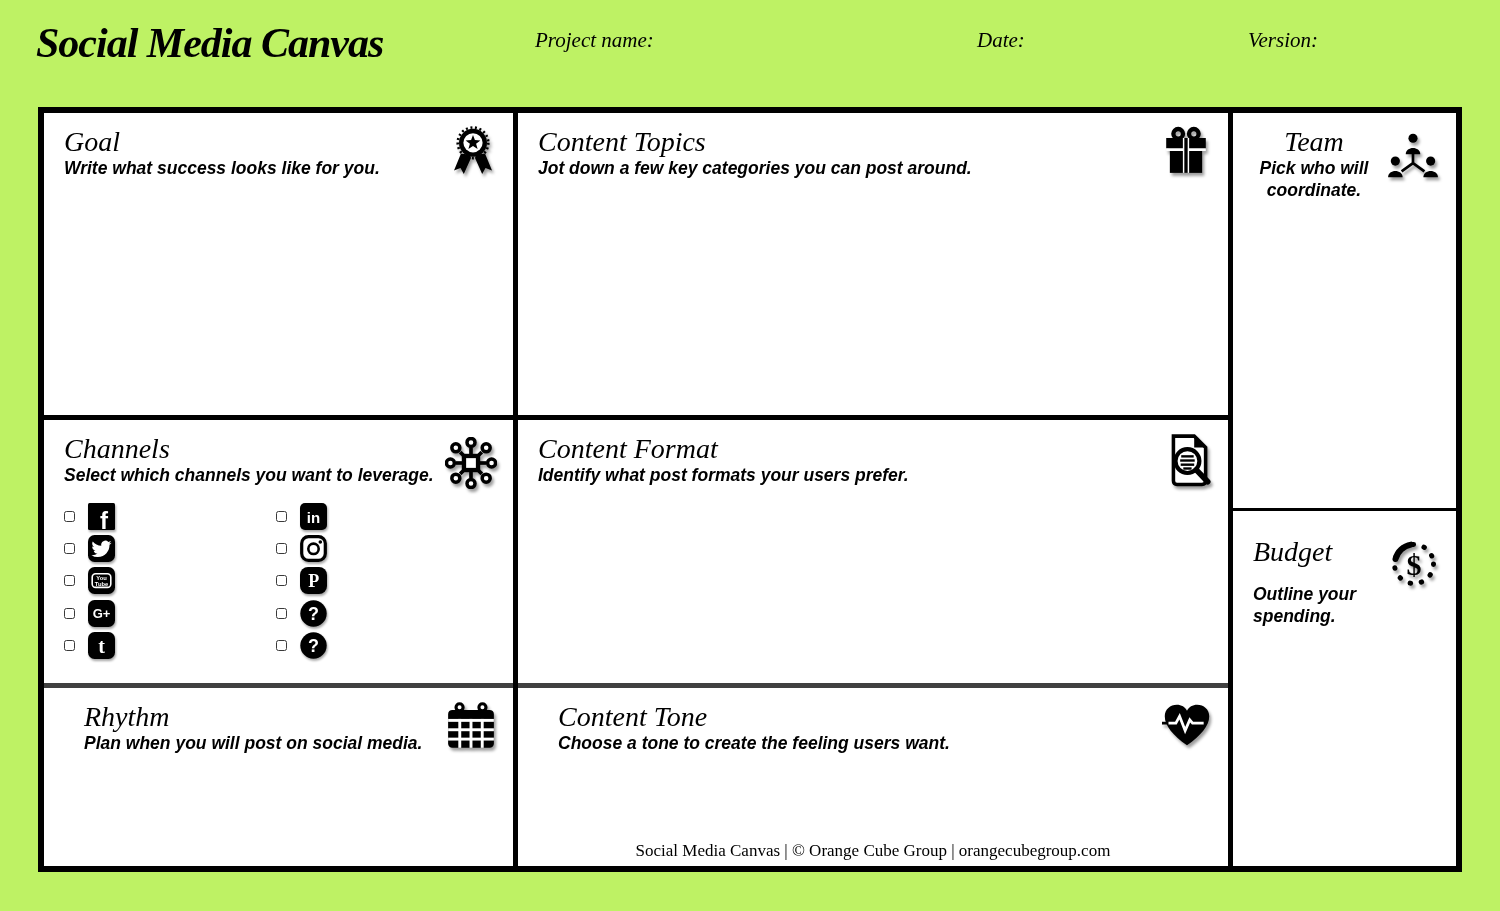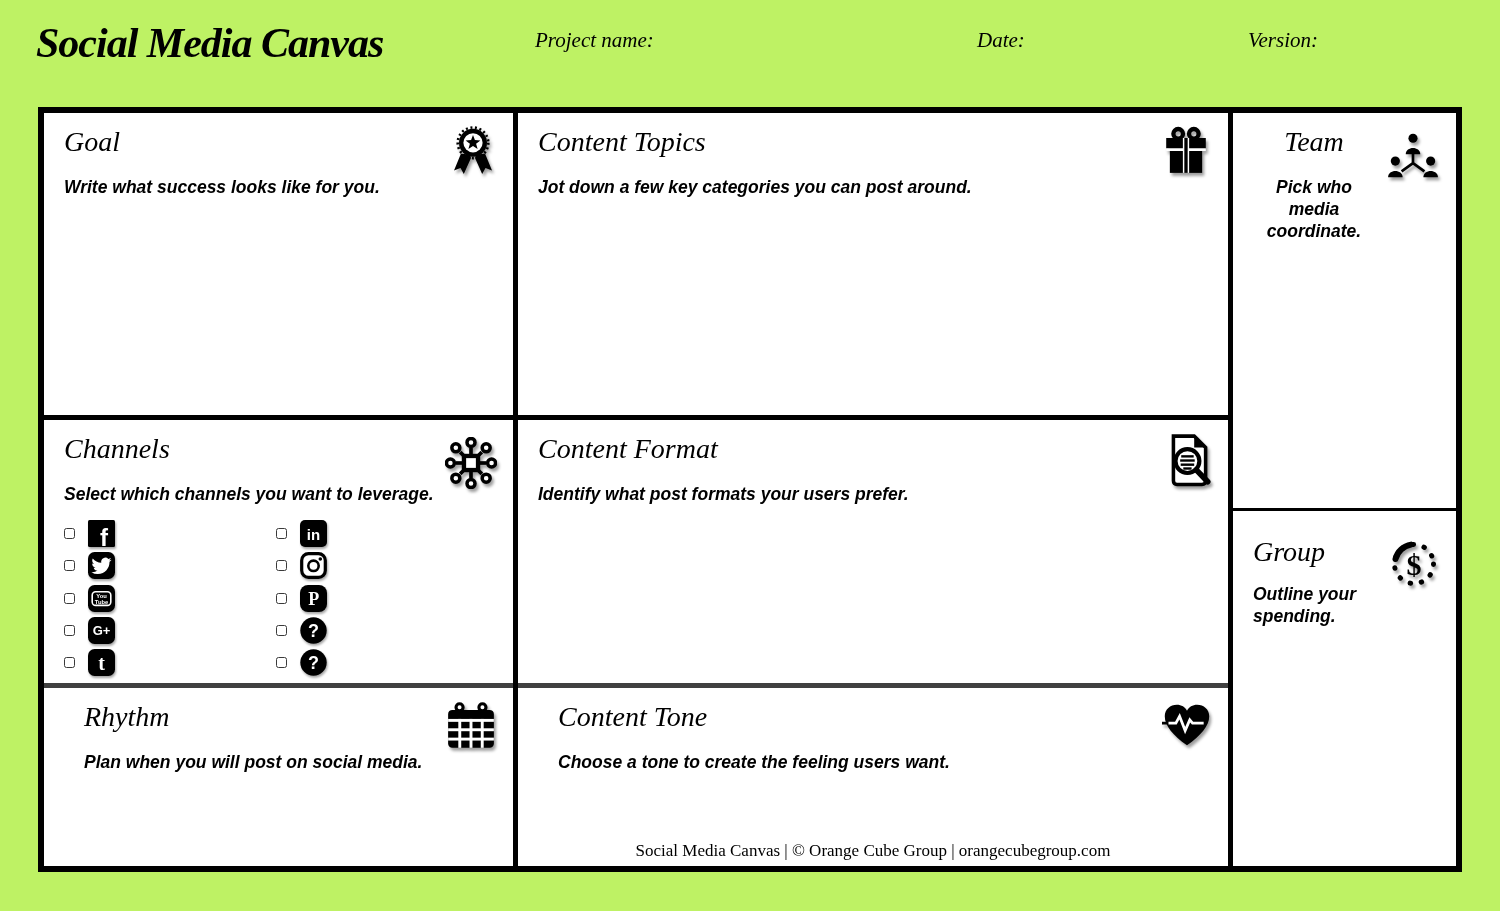--- a/index.html
+++ b/index.html
@@ -22,21 +22,21 @@
   .col-right  { width:223px; }
   .cell { position:relative; padding:13px 16px 0 20px; background:#fff; }
   .r1 { height:302px; }
   .r2 { height:268px; border-top:5px solid #000; }
   .r3 { flex:1;       border-top:5px solid #404040;padding-left:40px; }
   .team-cell   { height:395px;text-align:center; }
   .budget-cell { flex:1; border-top:3px solid #000; }
 
   .cell-head { display:flex; justify-content:space-between; align-items:flex-start; }
   .cell-title { font:italic 400 28px/1.15 "Liberation Serif", serif; }
-  .cell-sub { font:italic 700 17.5px/1.25 "Liberation Sans", sans-serif; margin-top:19px; }
+  .cell-sub { font:italic 700 17.5px/1.25 "Liberation Sans", sans-serif; margin-top:0; }
   .narrow .cell-sub { max-width:122px; }
   .icon { filter: drop-shadow(2px 3px 1.5px rgba(0,0,0,0.38)); flex:none; }
   .icon-sm { filter: drop-shadow(1.2px 2px 1px rgba(0,0,0,0.35)); flex:none; }
 
   
   .chk-grid { display:flex; margin-top:11px; }
   .chk-col { display:flex; flex-direction:column; }
   .chk-col-1 { width:212px; }
   .chk-row { display:flex; align-items:center; height:32.4px; cursor:pointer; }
   .chk { width:11px; height:11px; border:1.6px solid #3a3a3a; border-radius:2.5px;
@@ -274,42 +274,42 @@
         <div class="footer">Social Media Canvas | © Orange Cube Group | orangecubegroup.com</div>
       </section>
     </div>
 
     <div class="col col-right">
 
       <section class="cell team-cell narrow">
         <div class="cell-head">
           <div>
             <h2 class="cell-title">Team</h2>
-            <p class="cell-sub">Pick who media coordinate.</p>
+            <p class="cell-sub">Pick who will coordinate.</p>
           </div>
           <svg class="icon" width="54" height="54" viewBox="0 0 52 52" style="margin-top:6px">
             <g stroke="#000" stroke-width="2.6" fill="none">
               <path d="M26 20 V30 M26 30 L15 38 M26 30 L37 38"></path>
             </g>
             <g fill="#000">
               <circle cx="26" cy="6" r="4.4"></circle>
               <path d="M19 21.5 C19 13.5 33 13.5 33 21.5 Z"></path>
               <circle cx="9" cy="28" r="4.4"></circle>
               <path d="M2 43.5 C2 35.5 16 35.5 16 43.5 Z"></path>
               <circle cx="43" cy="28" r="4.4"></circle>
               <path d="M36 43.5 C36 35.5 50 35.5 50 43.5 Z"></path>
             </g>
           </svg>
         </div>
       </section>
 
       <section class="cell budget-cell narrow">
         <div class="cell-head" style="padding-top:12px">
           <div>
-            <h2 class="cell-title">Group</h2>
+            <h2 class="cell-title">Budget</h2>
             <p class="cell-sub" style="margin-top:16px">Outline your spending.</p>
           </div>
           <svg class="icon" width="52" height="52" viewBox="0 0 52 52" style="margin-top:2px">
             <circle cx="26" cy="26" r="19.5" fill="none" stroke="#000" stroke-width="5" stroke-linecap="round" stroke-dasharray="0.5 10.8"></circle>
             <path d="M7.5 21 A 19.5 19.5 0 0 1 23 6.6" fill="none" stroke="#000" stroke-width="6" stroke-linecap="round"></path>
             <text class="serif" x="26" y="36.5" font-size="30" font-weight="bold" fill="#000" text-anchor="middle">$</text>
           </svg>
         </div>
       </section>
     </div>

